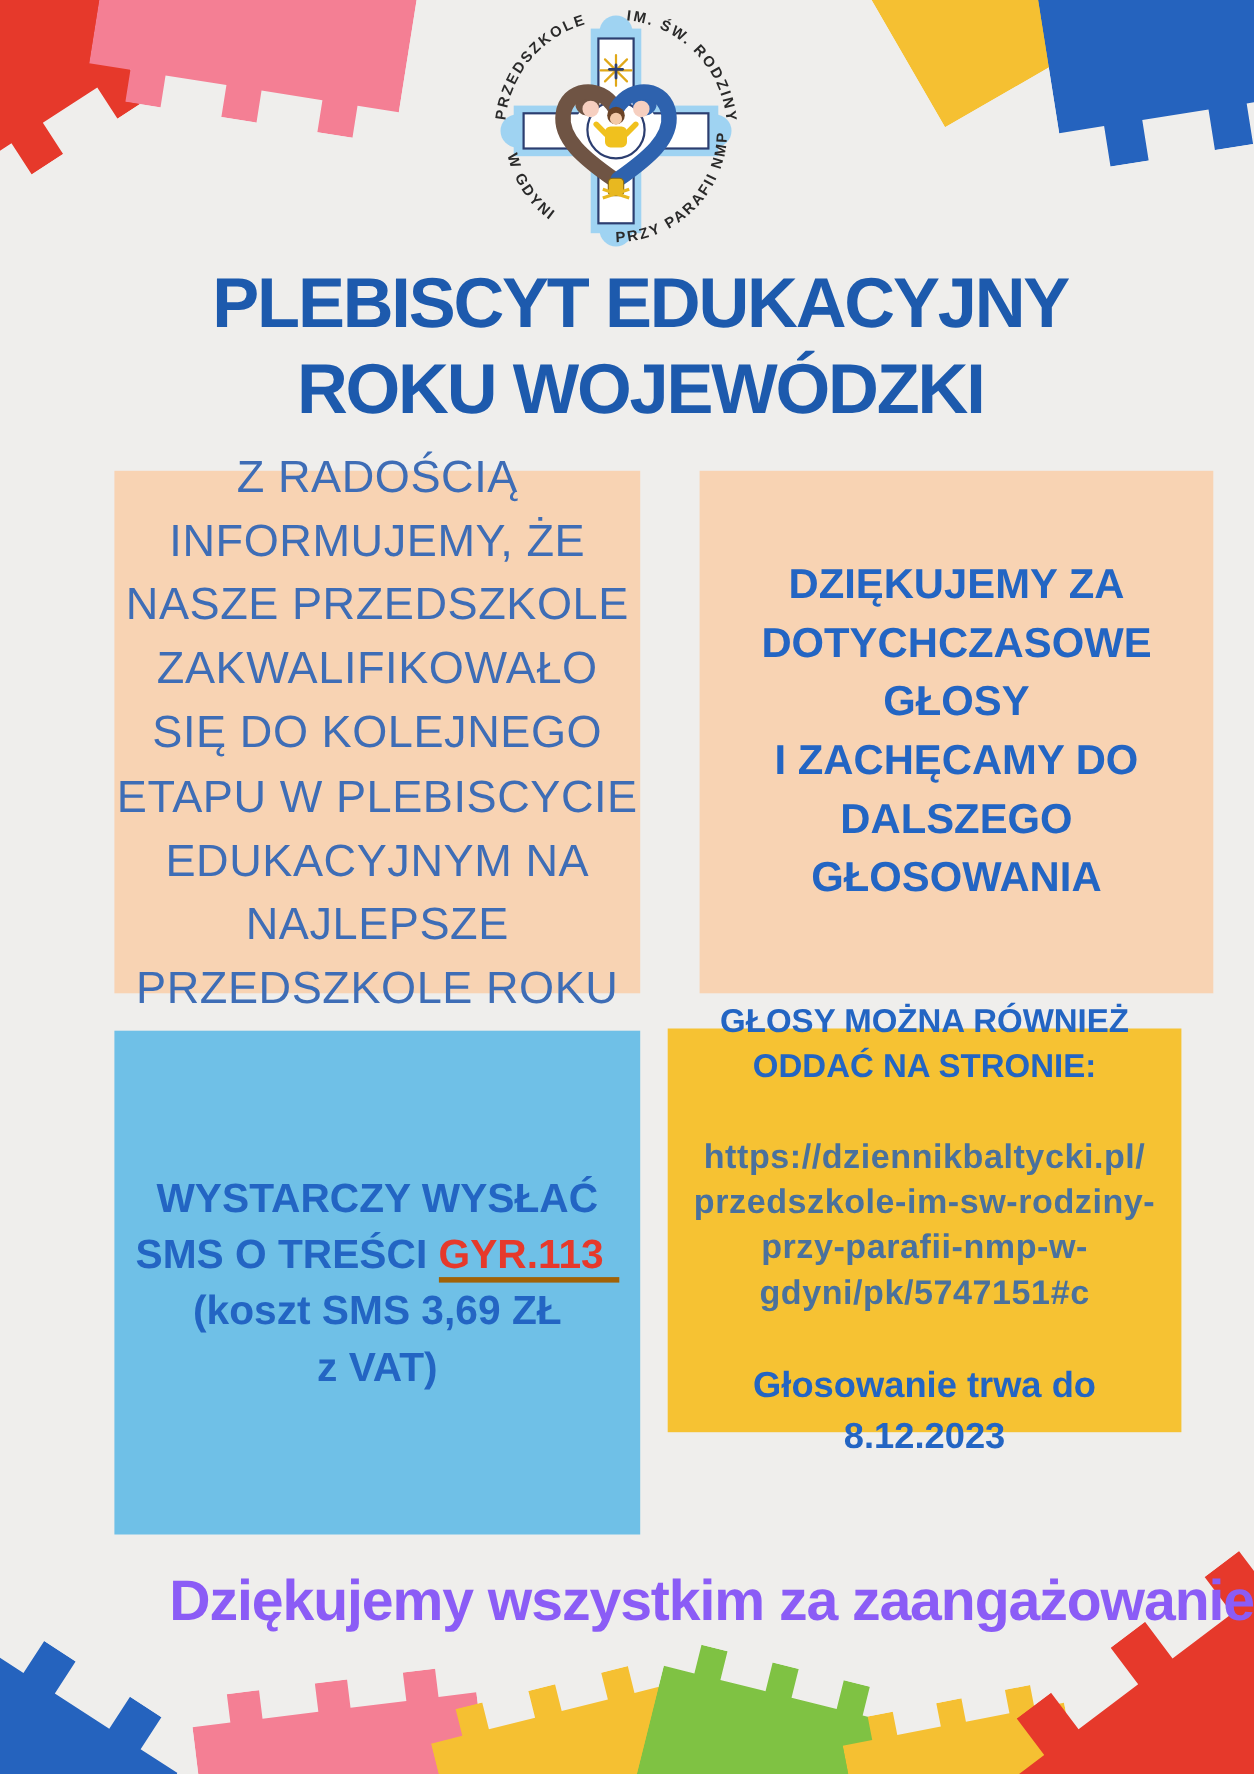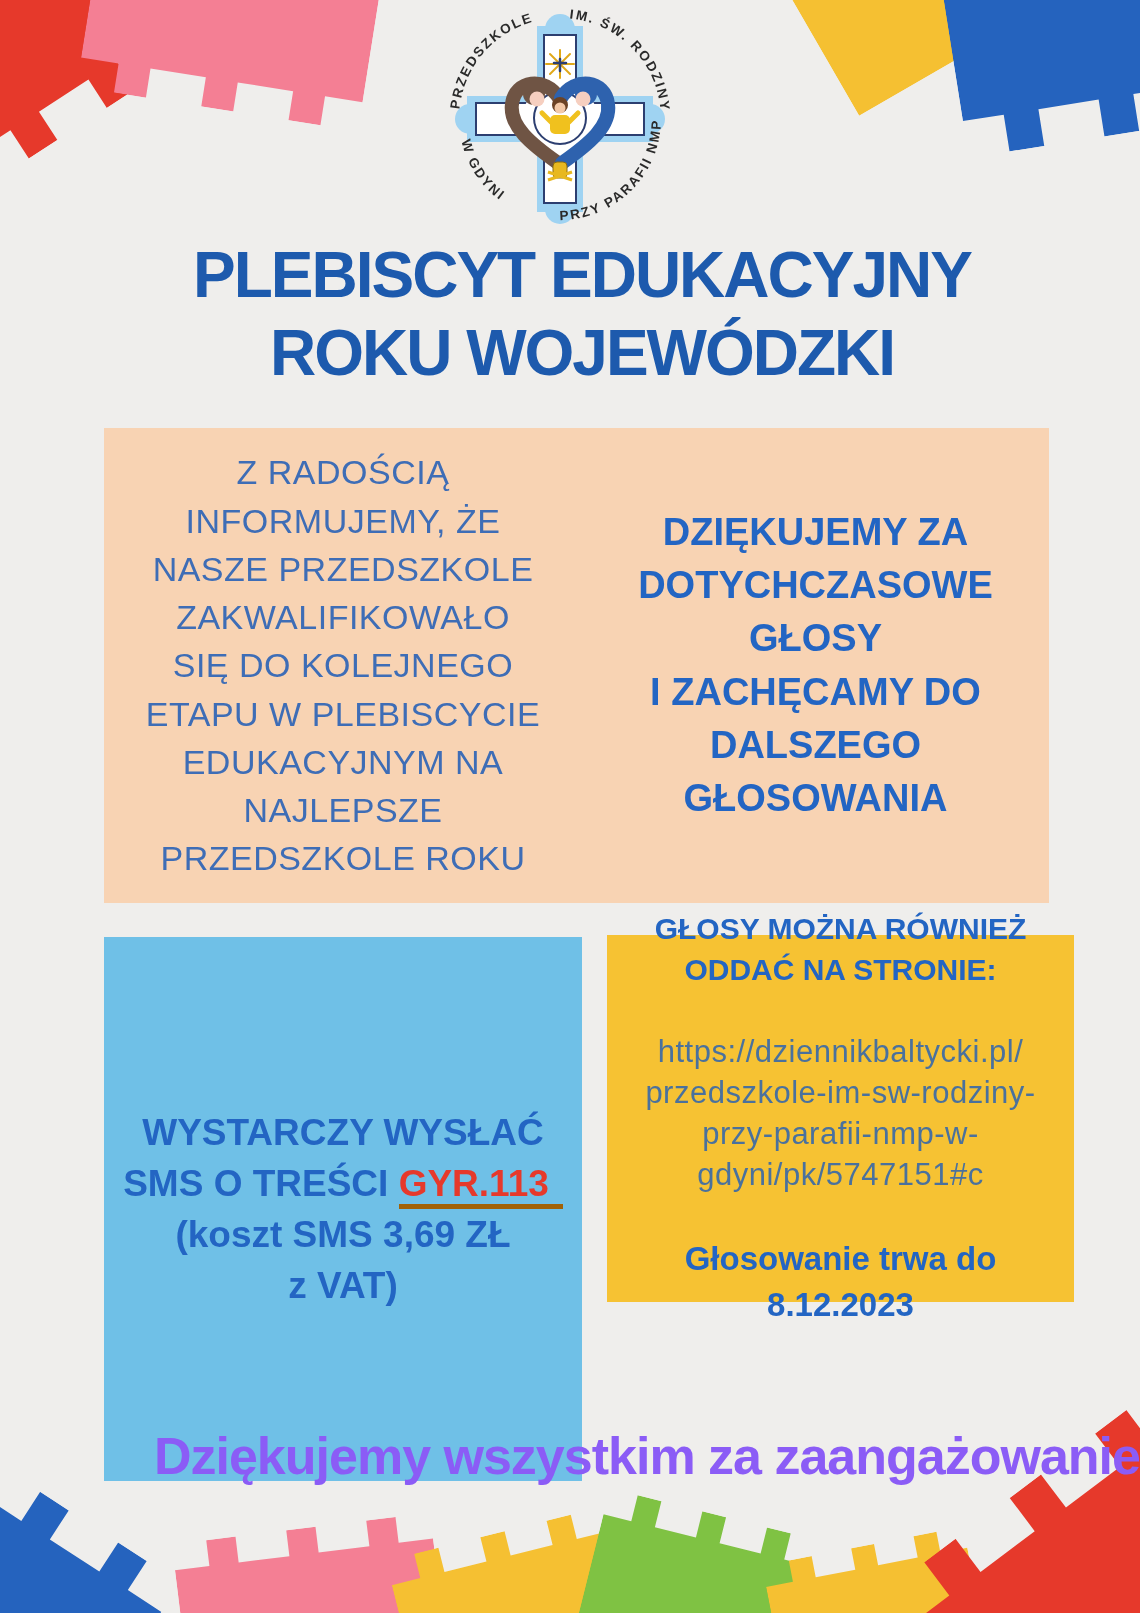--- a/index.html
+++ b/index.html
@@ -46,47 +46,47 @@
   }
 
   
   .box {
     position: absolute; z-index: 2;
     display: flex; flex-direction: column;
     align-items: center; justify-content: center;
     text-align: center;
   }
   #box-announcement { left: 104px; top: 428px; width: 478px; height: 475px; background: #f8d3b3; }
-  #box-thanks       { left: 582px; top: 428px; width: 467px; height: 475px; background: #f8d3b3; }
-  #box-sms          { left: 104px; top: 937px; width: 478px; height: 544px; background: #6fc0e7; }
+  #box-thanks       { left: 636px; top: 428px; width: 467px; height: 475px; background: #f8d3b3; }
+  #box-sms          { left: 104px; top: 937px; width: 478px; height: 458px; background: #6fc0e7; }
   #box-online       { left: 607px; top: 935px; width: 467px; height: 367px; background: #f6c233; }
 
   .announcement-text {
-    color: #3e6db6; font-size: 34px; font-weight: 400;
+    color: #3e6db6; font-size: 41px; font-weight: 400;
     line-height: 1.42; letter-spacing: 0.5px; white-space: pre-line;
   }
   .thanks-text {
     color: #2365c3; font-size: 38px; font-weight: bold;
     line-height: 1.4; white-space: pre-line;
   }
   .sms-text {
     color: #2365c3; font-size: 37px; font-weight: bold;
     line-height: 1.38;
   }
   .sms-code {
     color: #e6392b;
     border-bottom: 5px solid #a16207;
     padding-right: 14px;
   }
   .online-heading {
     color: #2365c3; font-size: 30px; font-weight: bold;
     line-height: 1.35; white-space: pre-line;
   }
   .online-url {
-    color: #4a719d; font-size: 31px; font-weight: 400;
+    color: #4a719d; font-size: 31px; font-weight: 700;
     line-height: 1.32; white-space: pre-line; letter-spacing: 0.5px;
     margin-top: 42px;
   }
   .online-deadline {
     color: #2365c3; font-size: 33px; font-weight: bold;
     line-height: 1.4; white-space: pre-line;
     margin-top: 40px;
   }
 
   

